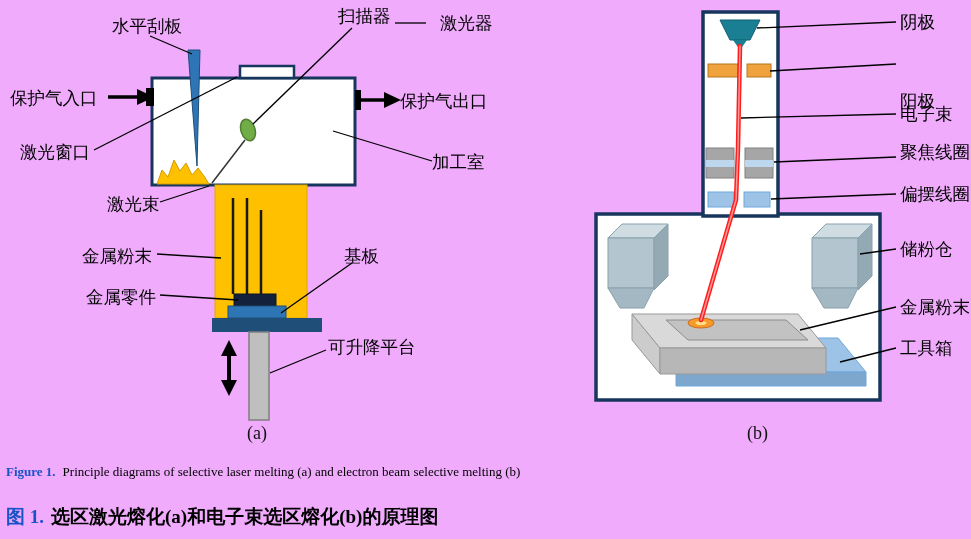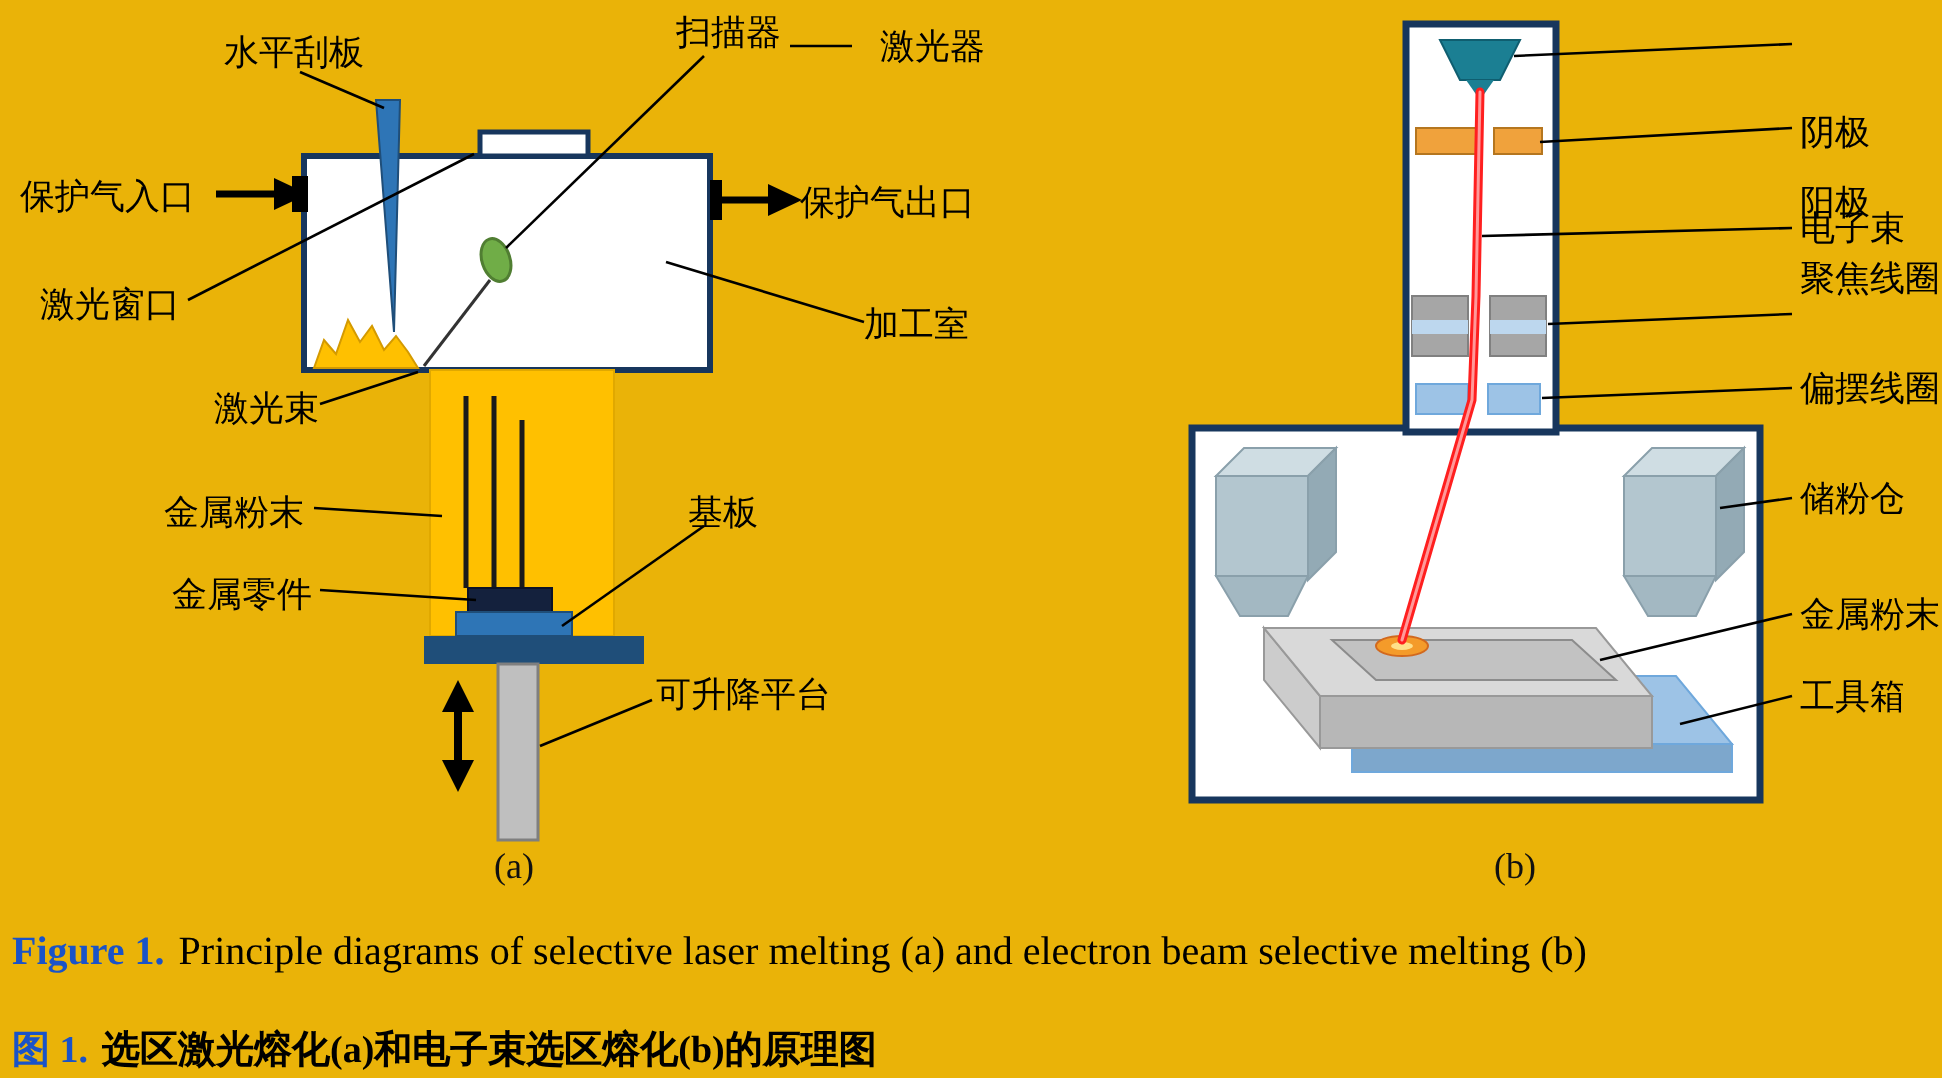--- a/index.html
+++ b/index.html
@@ -1,25 +1,25 @@
 <!DOCTYPE html>
 <html><head>
 <meta charset="utf-8">
 <style>
   html,body{margin:0;padding:0;background:#ffffff;}
   body{width:971px;height:539px;overflow:hidden;
        font-family:"Liberation Sans","DejaVu Sans",sans-serif;}
-  .figure{position:relative;width:971px;height:539px;background:#eab308;}
+  .figure{position:relative;width:971px;height:539px;background:#f0abfc;}
   .diagram-svg{position:absolute;left:0;top:0;}
   .lbl{position:absolute;font-size:17.5px;color:#000;white-space:nowrap;line-height:1.15;}
   .sub{position:absolute;font-size:18px;color:#111;white-space:nowrap;
        font-family:"Liberation Serif","DejaVu Serif",serif;}
   .caption{position:absolute;left:6px;top:464px;width:962px;color:#000;
            font-family:"Liberation Serif","DejaVu Serif",serif;}
-  .caption-line{margin:0 0 5px 0;font-size:20px;line-height:1.28;}
+  .caption-line{margin:0 0 5px 0;font-size:13px;line-height:1.28;}
   .caption-line.zh{font-size:19px;font-weight:600;margin-top:24px;}
   .cap-accent{color:#1a53c8;font-weight:bold;margin-right:7px;}
 </style>
 </head>
 <body>
 
 <div class="figure">
 
   <svg class="diagram-svg" width="971" height="462" viewBox="0 0 971 462">
 
@@ -138,24 +138,24 @@
     <div class="lbl" style="left:432px;top:152px;">加工室</div>
     <div class="lbl" style="left:107px;top:194px;text-align:right;">激光束</div>
     <div class="lbl" style="left:82px;top:246px;">金属粉末</div>
     <div class="lbl" style="left:86px;top:287px;">金属零件</div>
     <div class="lbl" style="left:344px;top:246px;">基板</div>
     <div class="lbl" style="left:328px;top:337px;">可升降平台</div>
     <div class="sub" style="left:247px;top:423px;">(a)</div>
   </div>
 
   <div>
-    <div class="lbl" style="left:900px;top:12px;margin-top:44px;">阴极</div>
+    <div class="lbl" style="left:900px;top:12px;">阴极</div>
     <div class="lbl" style="left:900px;top:54px;margin-top:37px;">阳极</div>
     <div class="lbl" style="left:900px;top:104px;">电子束</div>
-    <div class="lbl" style="left:900px;top:129px;">聚焦线圈</div>
+    <div class="lbl" style="left:900px;top:142px;">聚焦线圈</div>
     <div class="lbl" style="left:900px;top:184px;">偏摆线圈</div>
     <div class="lbl" style="left:900px;top:239px;">储粉仓</div>
     <div class="lbl" style="left:900px;top:297px;">金属粉末</div>
     <div class="lbl" style="left:900px;top:338px;">工具箱</div>
     <div class="sub" style="left:747px;top:423px;">(b)</div>
   </div>
 
   <div class="caption">
     <p class="caption-line"><span class="cap-accent">Figure 1.</span><span>Principle diagrams of selective laser melting (a) and electron beam selective melting (b)</span></p>
     <p class="caption-line zh"><span class="cap-accent">图 1.</span><span>选区激光熔化(a)和电子束选区熔化(b)的原理图</span></p>

